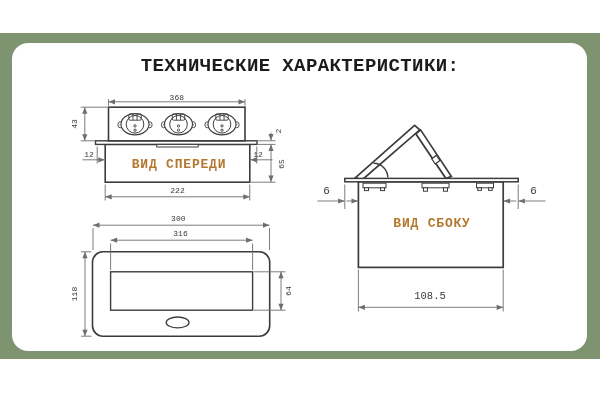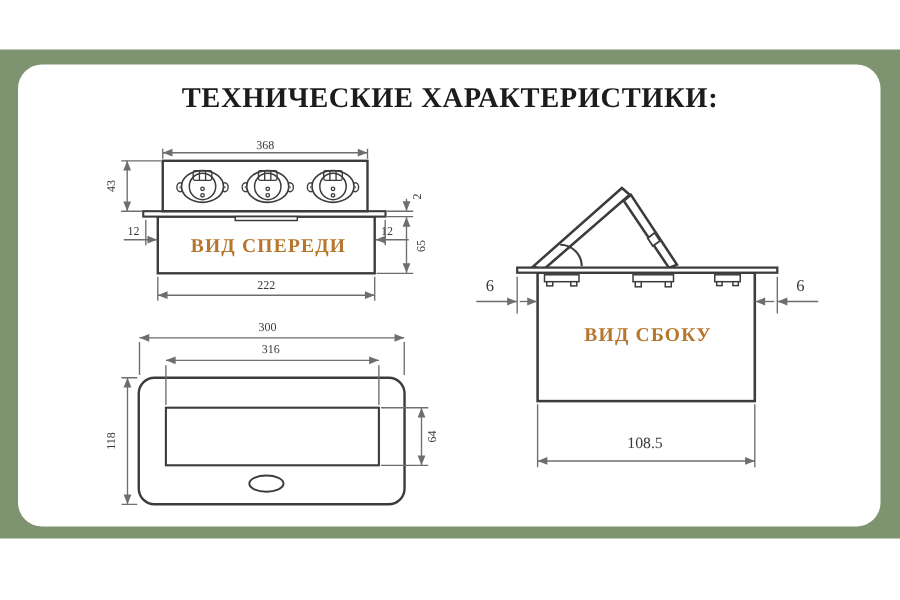--- a/index.html
+++ b/index.html
@@ -1,20 +1,20 @@
 <!DOCTYPE html>
 <html style="--green: #7e9471; --orange: #b5772d; --line: #3c3c3c; --dim: #6e6e6e; --title: #1c1c1c;"><head>
 <meta charset="utf-8">
 <style>
   :root{
     --green:#7e9471; --orange:#b5772d; --line:#3c3c3c; --dim:#6e6e6e; --title:#1c1c1c;
   }
   html,body{margin:0;padding:0;background:#fff;}
   .canvas{position:relative;width:600px;height:400px;background:#fff;overflow:hidden;
-          font-family:Liberation Serif, serif;}
+          font-family:Liberation Mono, monospace;}
   .green-frame{position:absolute;left:0;top:33px;width:600px;height:326px;background:var(--green);}
   .panel{position:absolute;left:12px;top:43px;width:575px;height:308px;background:#fff;border-radius:16px;}
   .title{position:absolute;left:0;top:55px;width:600px;text-align:center;
          font-size:19px;font-weight:700;letter-spacing:.4px;color:var(--title);white-space:nowrap;}
   .drawing{position:absolute;left:0;top:0;width:600px;height:400px;}
   .ln{stroke:var(--line);fill:#fff;}
   .lnf{stroke:var(--line);fill:none;}
   .dl{stroke:var(--dim);stroke-width:.9;fill:none;}
   .mk{fill:var(--dim);}
   .dim{position:absolute;transform:translate(-50%,-50%);font-size:8px;color:#3a3a3a;white-space:nowrap;}

